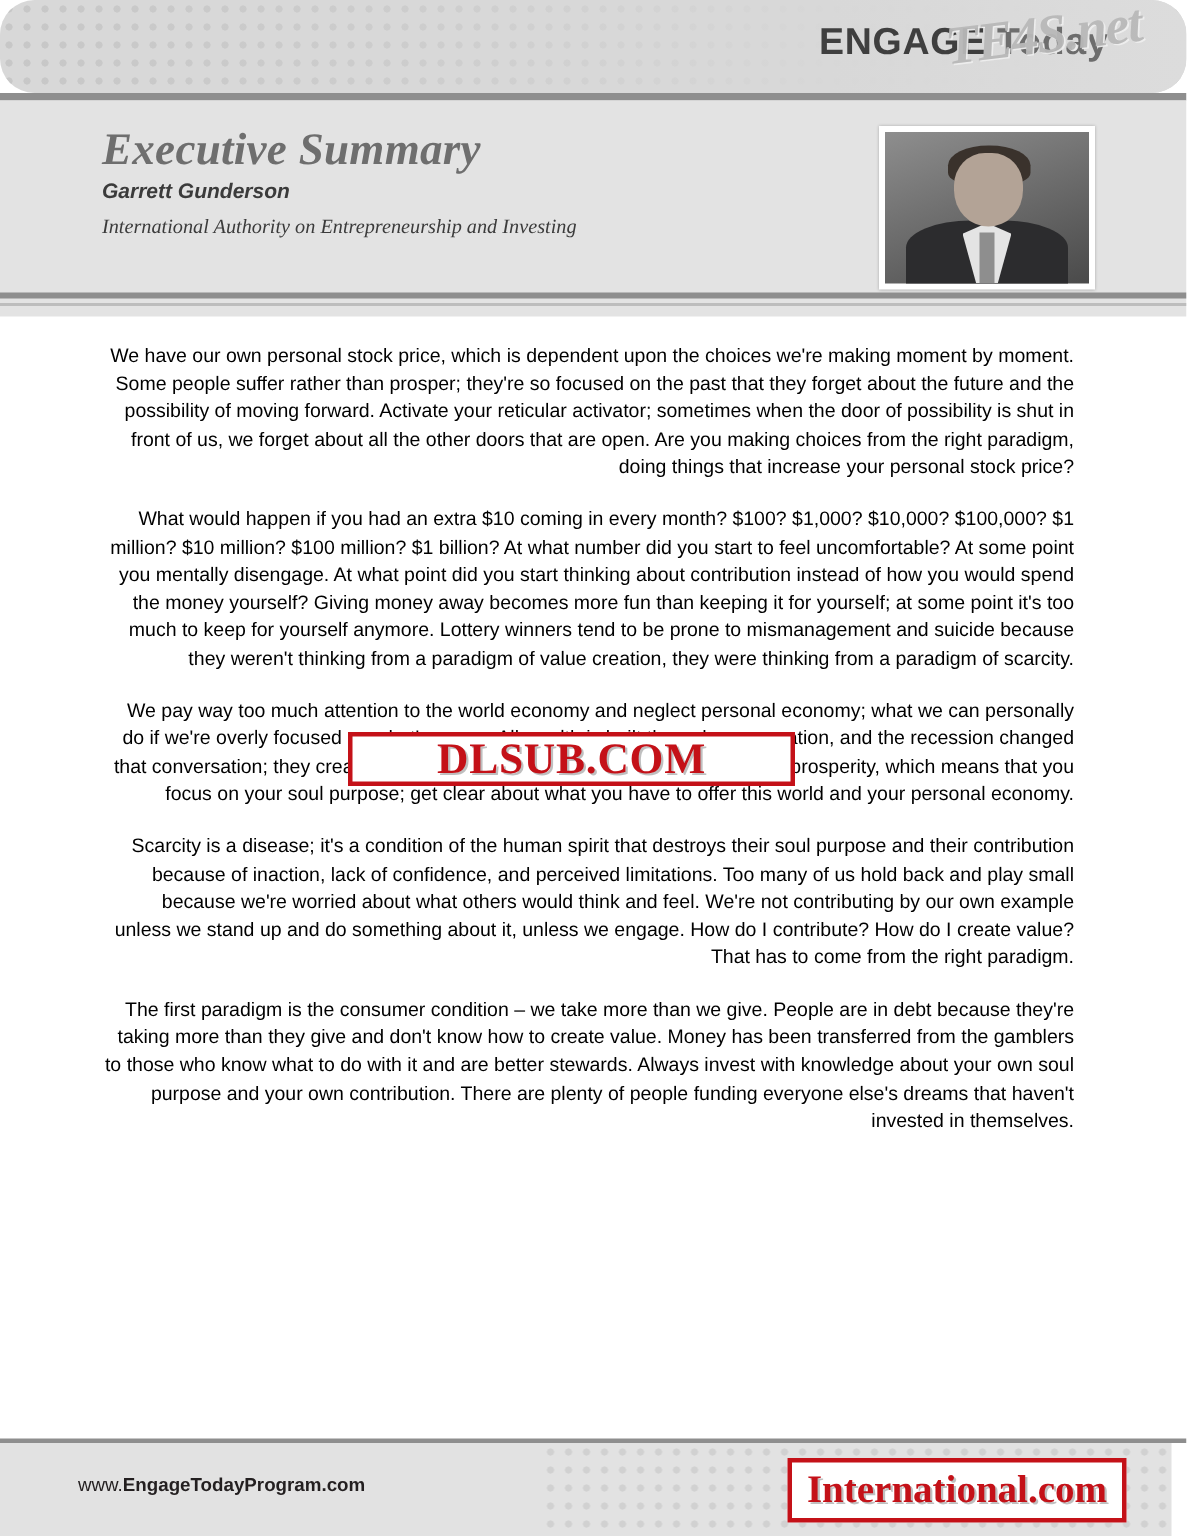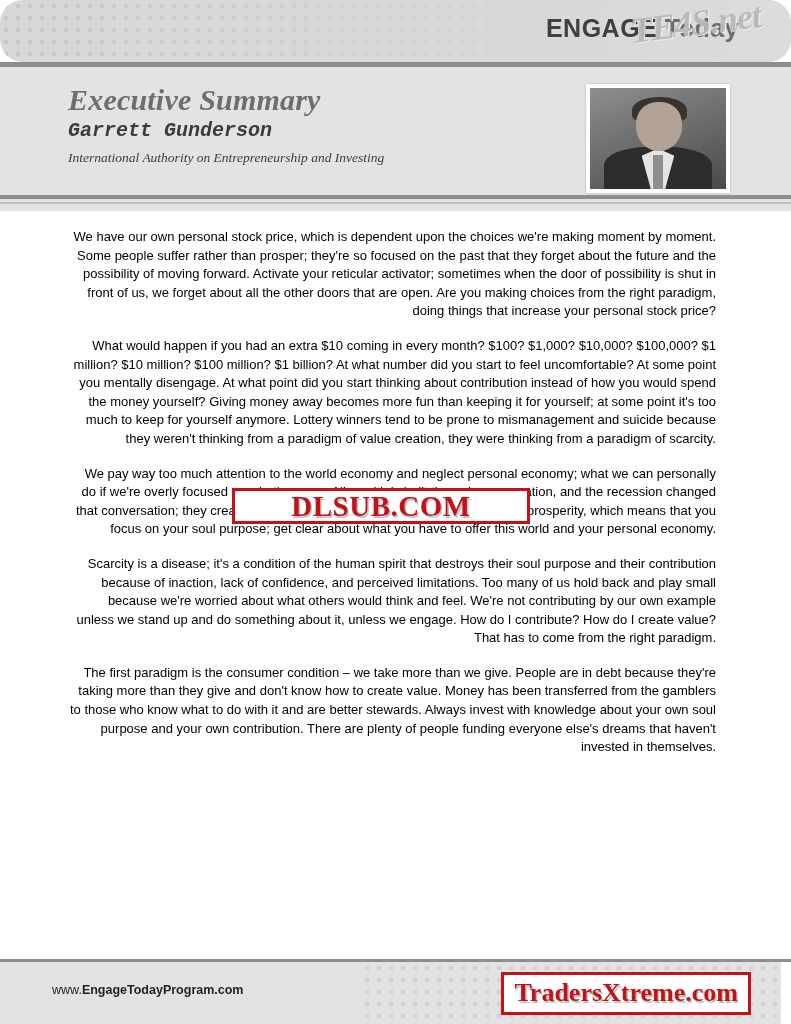--- a/index.html
+++ b/index.html
@@ -98,24 +98,24 @@
   .doc-title {
     font-family: "Liberation Serif", serif;
     font-style: italic;
     font-weight: bold;
     font-size: 30px;
     color: #6e6e6e;
     margin: 0 0 2px 0;
     letter-spacing: 0.2px;
   }
   .author {
-    font-family: Liberation Mono, monospace;
+    font-family: Liberation Sans, sans-serif;
     font-style: italic;
     font-weight: bold;
-    font-size: 20px;
+    font-size: 14px;
     color: #3b3b3b;
     margin: 0 0 8px 0;
   }
   .subtitle {
     font-family: "Liberation Serif", serif;
     font-style: italic;
     font-size: 13.5px;
     color: #3b3b3b;
     margin: 0;
   }
@@ -337,15 +337,15 @@
   <span>DLSUB.COM</span>
 </div>
 
 <div class="footer-rule"></div>
 <div class="footer-band">
   <div class="footer-dots"></div>
   <div class="footer-url">
     <span>www.</span><b>EngageTodayProgram.com</b>
   </div>
   <div class="wm-bottom">
-    <span>TradersXtreme.com</span>
+    <span>International.com</span>
   </div>
 </div>
 
 </body></html>

